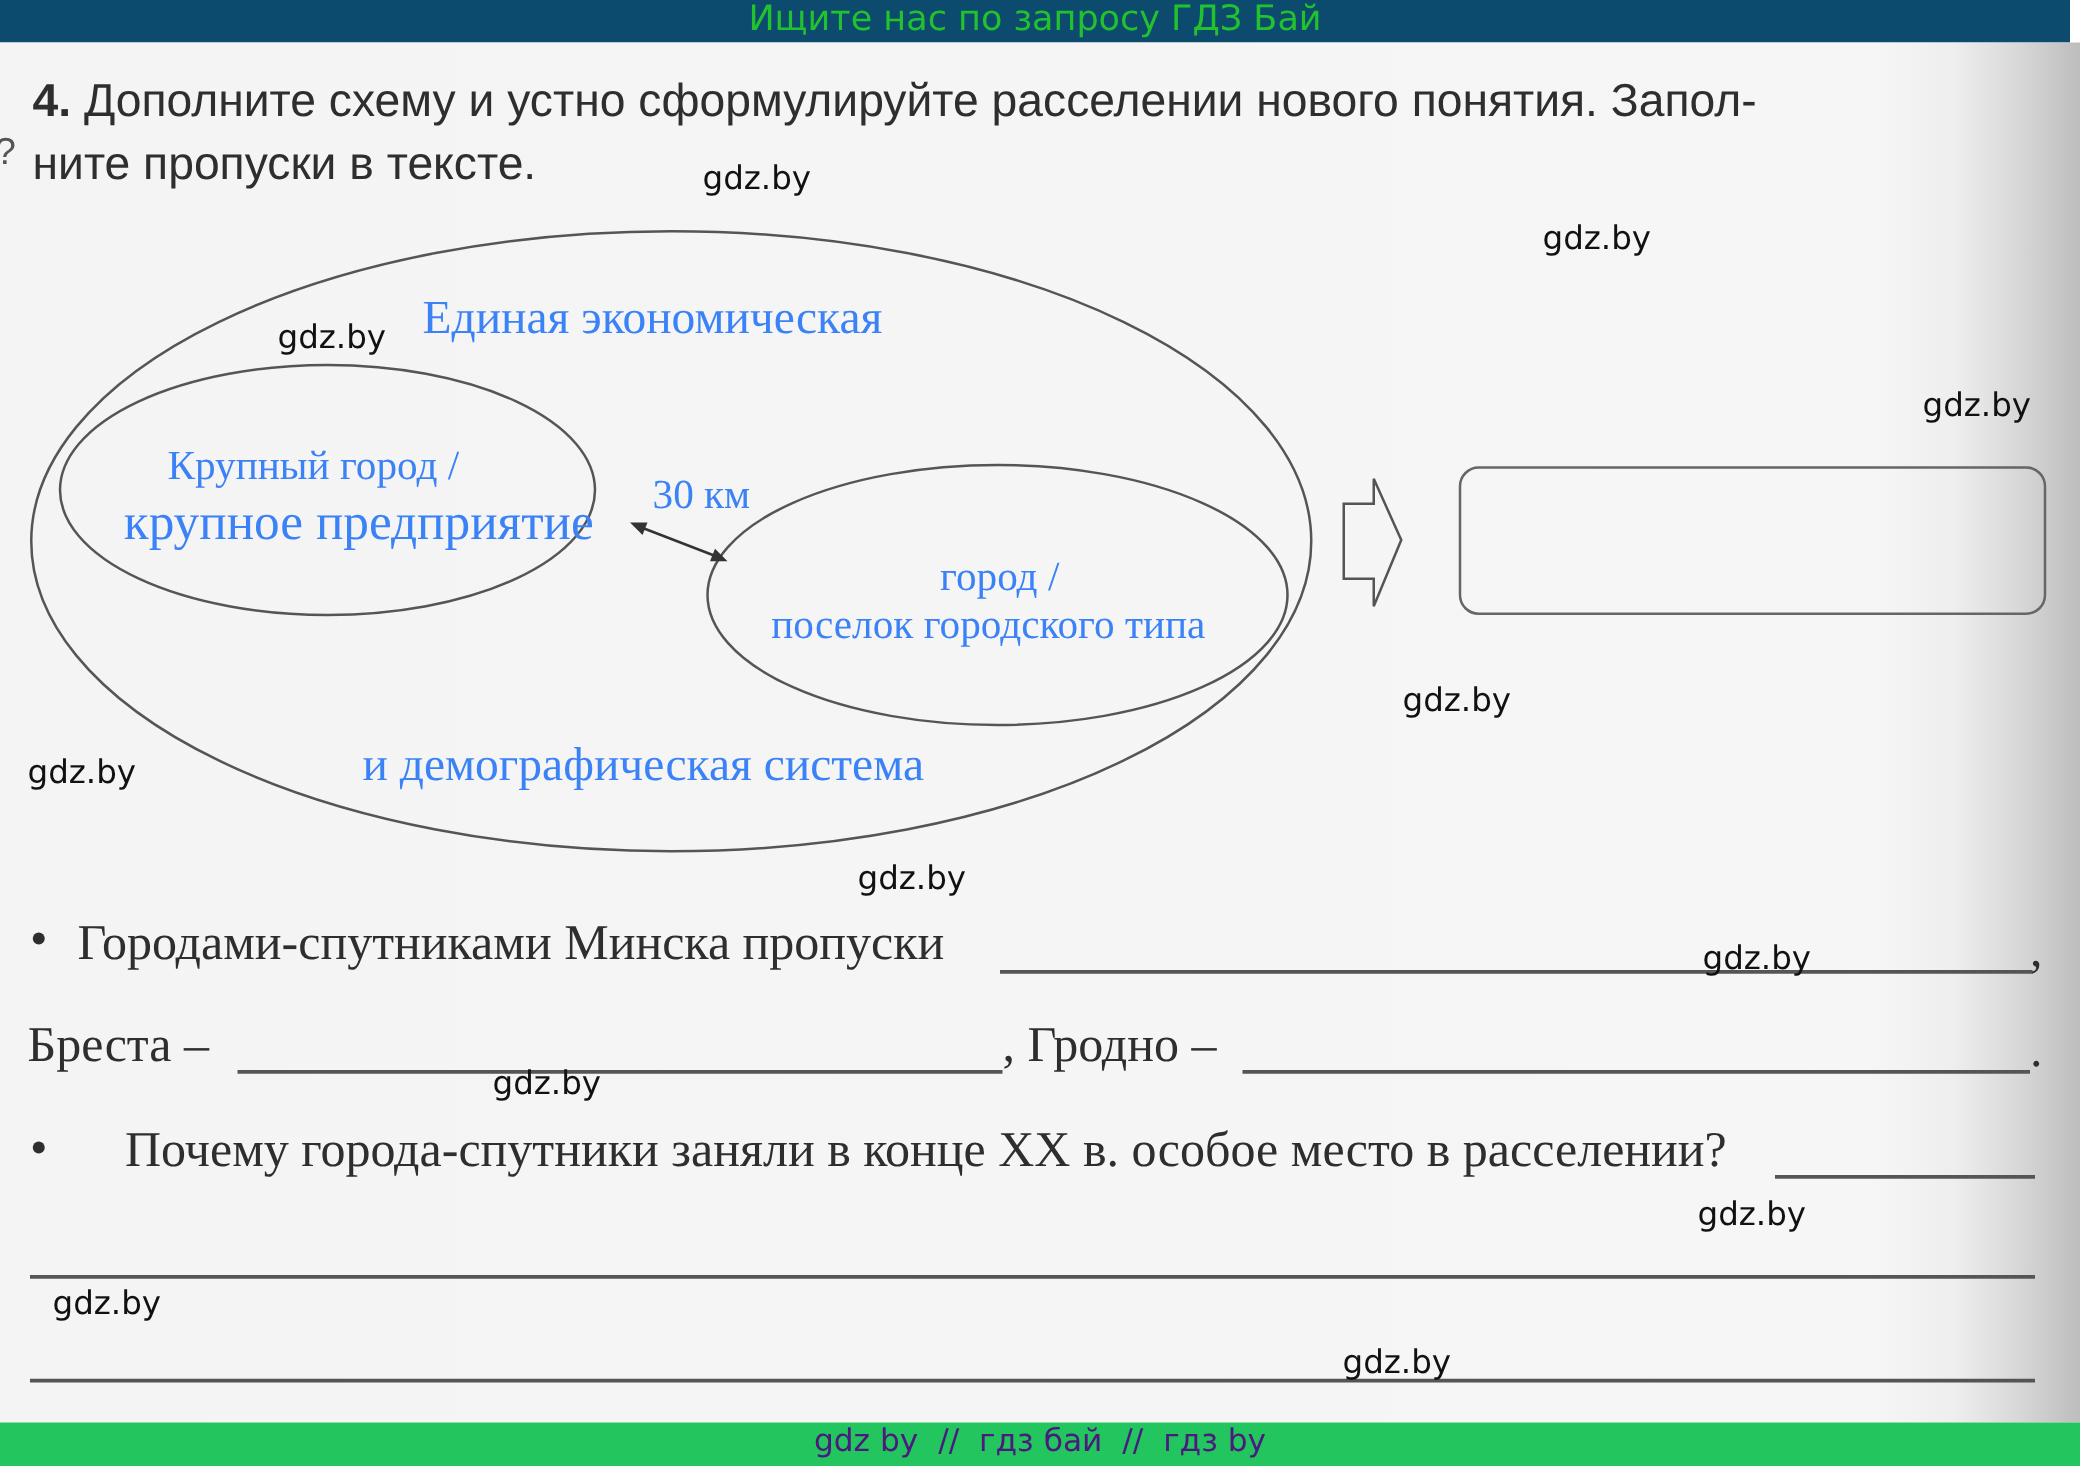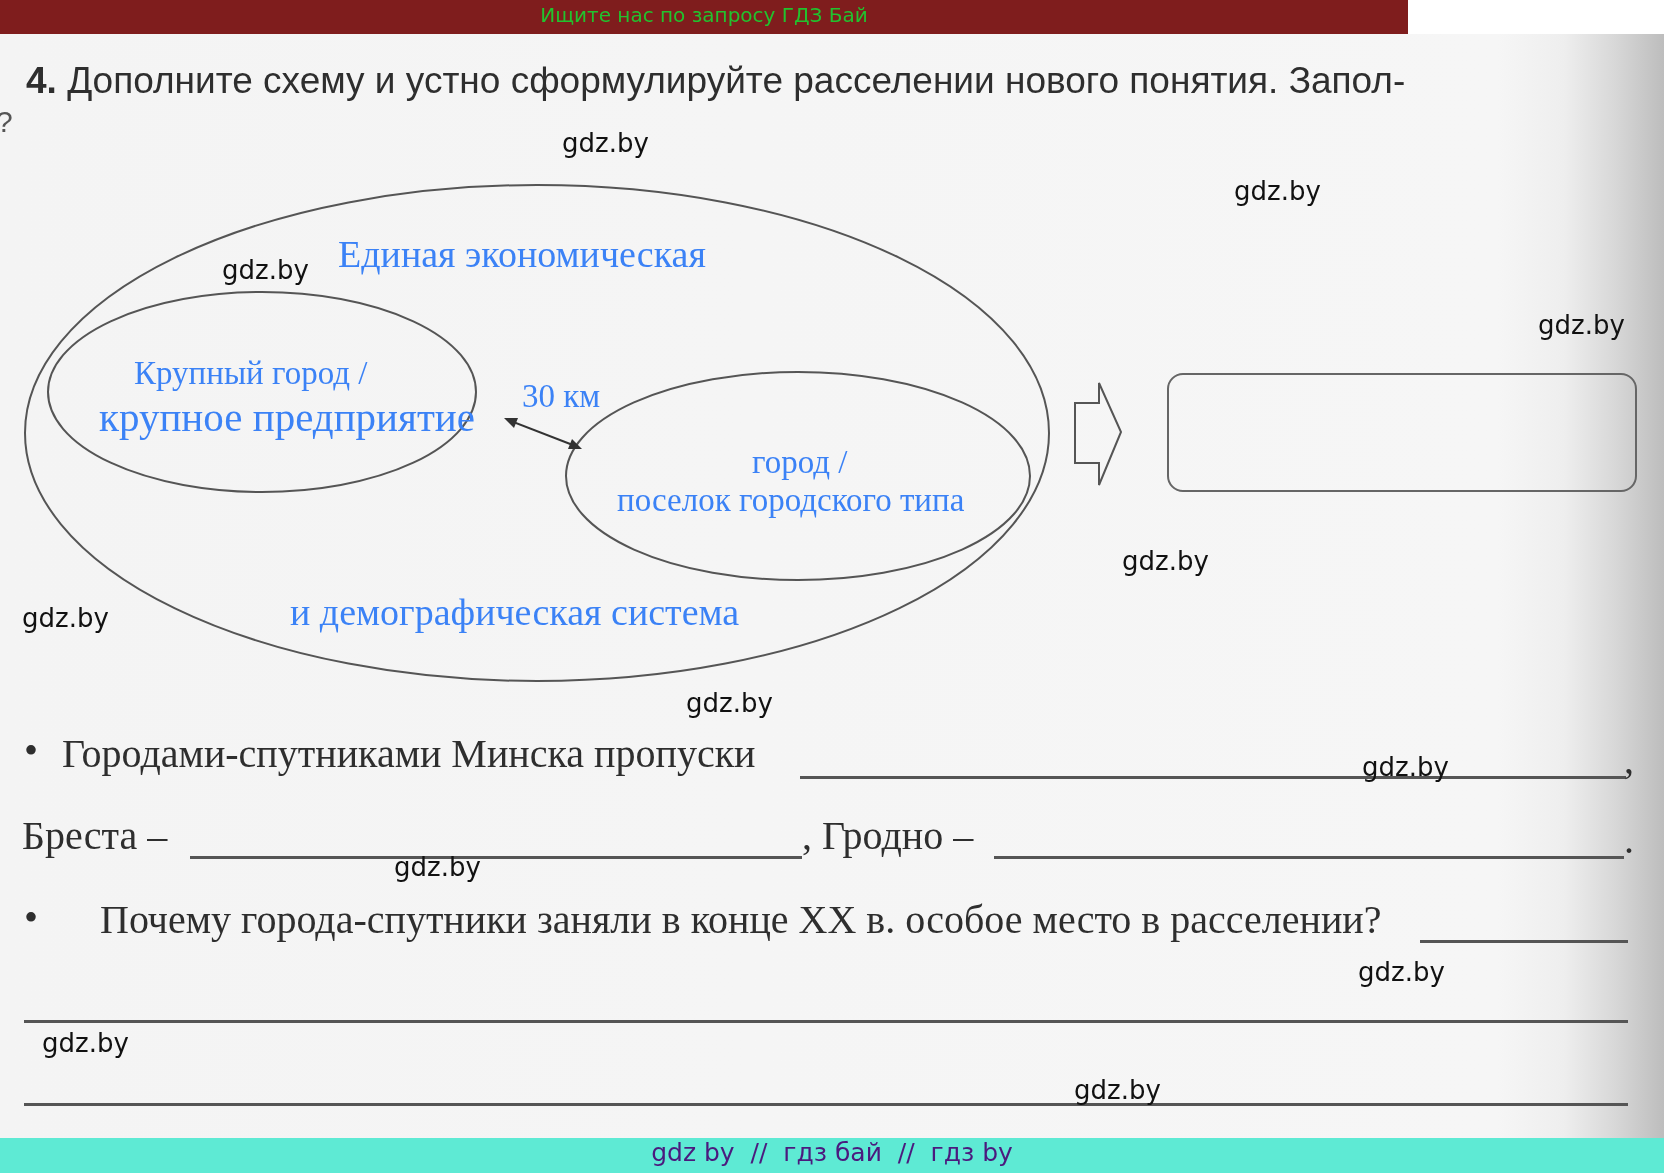--- a/index.html
+++ b/index.html
@@ -1,23 +1,23 @@
 <!DOCTYPE html>
 <html><head>
 <meta charset="utf-8">
 <style>
   html, body { margin:0; padding:0; }
   body { width:1664px; height:1173px; background:#ffffff; position:relative; overflow:hidden;
          font-family:"Liberation Serif", serif; color:#333; }
-  .top-banner { position:absolute; left:0; top:0; width:1408px; height:34px; background:#7f1d1d;
-                text-align:center; font-family:"DejaVu Sans", sans-serif; font-size:20px;
+  .top-banner { position:absolute; left:0; top:0; width:1656px; height:34px; background:#0c4a6e;
+                text-align:center; font-family:"DejaVu Sans", sans-serif; font-size:28px;
                 line-height:30px; color:#22c22e; }
   .page { position:absolute; left:0; top:34px; width:1664px; height:1104px;
           background:linear-gradient(to right,#f4f4f4 0%,#f6f6f6 90%,#eeeeee 94%,#d8d8d8 97%,#bdbdbd 100%); }
-  .bottom-banner { position:absolute; left:0; top:1138px; width:1664px; height:35px; background:#5eead4;
+  .bottom-banner { position:absolute; left:0; top:1138px; width:1664px; height:35px; background:#22c55e;
                    text-align:center; font-family:"DejaVu Sans", sans-serif; font-size:25px;
                    line-height:30px; color:#4b1a7e; }
   .task-title { position:absolute; left:26px; top:56px; width:1620px; font-family:"Liberation Sans", sans-serif;
                 font-size:37px; line-height:50px; color:#2e2e2e; }
   .task-title b { font-weight:bold; }
   .qmark { position:absolute; left:-4px; top:105px; font-family:"Liberation Sans", sans-serif; font-size:30px; color:#555; }
   .diagram { position:absolute; left:0; top:150px; }
   .dlabel { position:absolute; font-family:Liberation Serif, serif; color:#3b82f6; white-space:nowrap; }
   .answer-box { position:absolute; left:1167px; top:373px; width:466px; height:115px; border:2px solid #666;
                 border-radius:16px; background:transparent; }
@@ -28,20 +28,21 @@
 </head>
 <body>
 
 <div class="top-banner">Ищите нас по запросу ГДЗ Бай</div>
 
 <div class="page"></div>
 
 <div class="task-title">
   <b>4.</b>
   <span>Дополните схему и устно сформулируйте расселении нового понятия. Запол-</span><br>
+  <span>ните пропуски в тексте.</span>
 </div>
 <div class="qmark">?</div>
 
 <svg class="diagram" width="1664" height="540" viewBox="0 150 1664 540">
   <ellipse cx="537" cy="433" rx="512" ry="248" fill="none" stroke="#555" stroke-width="2"></ellipse>
   <ellipse cx="262" cy="392" rx="214" ry="100" fill="none" stroke="#555" stroke-width="2"></ellipse>
   <ellipse cx="798" cy="476" rx="232" ry="104" fill="none" stroke="#555" stroke-width="2"></ellipse>
   <line x1="508" y1="420" x2="578" y2="447" stroke="#333" stroke-width="2"></line>
   <polygon points="504,418 518,418 514,428" fill="#333"></polygon>
   <polygon points="582,449 568,449 572,439" fill="#333"></polygon>

